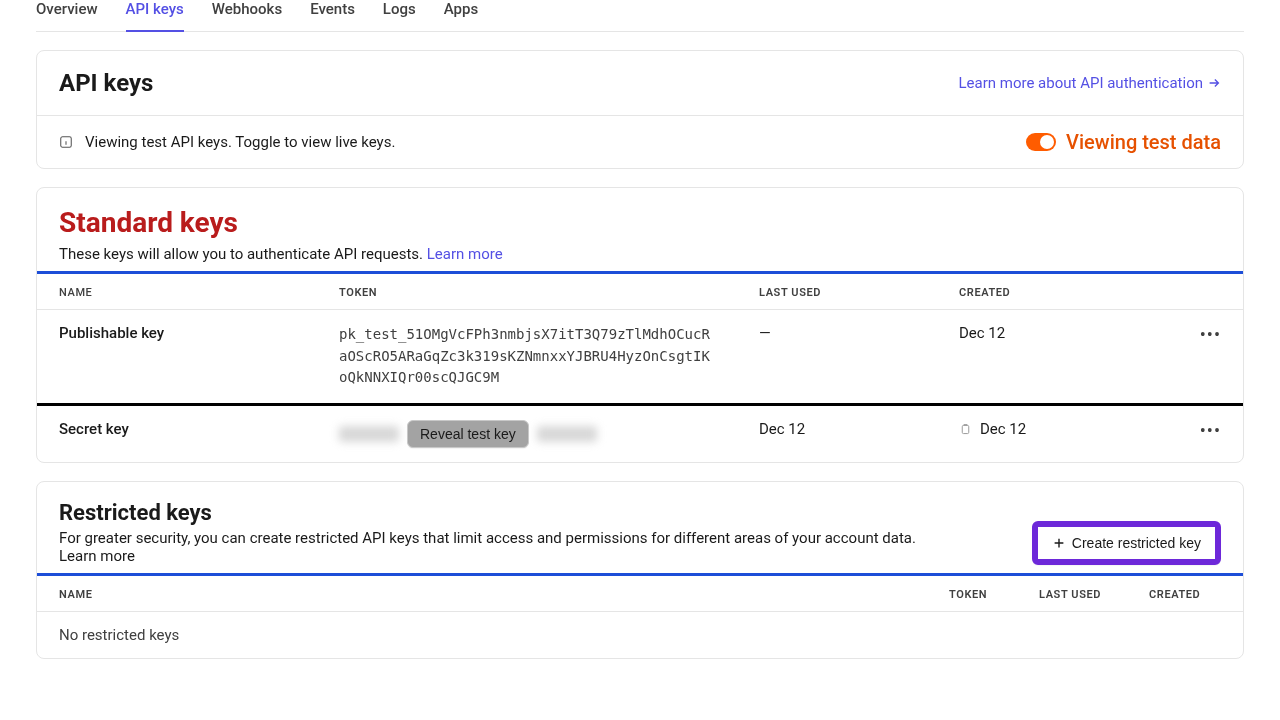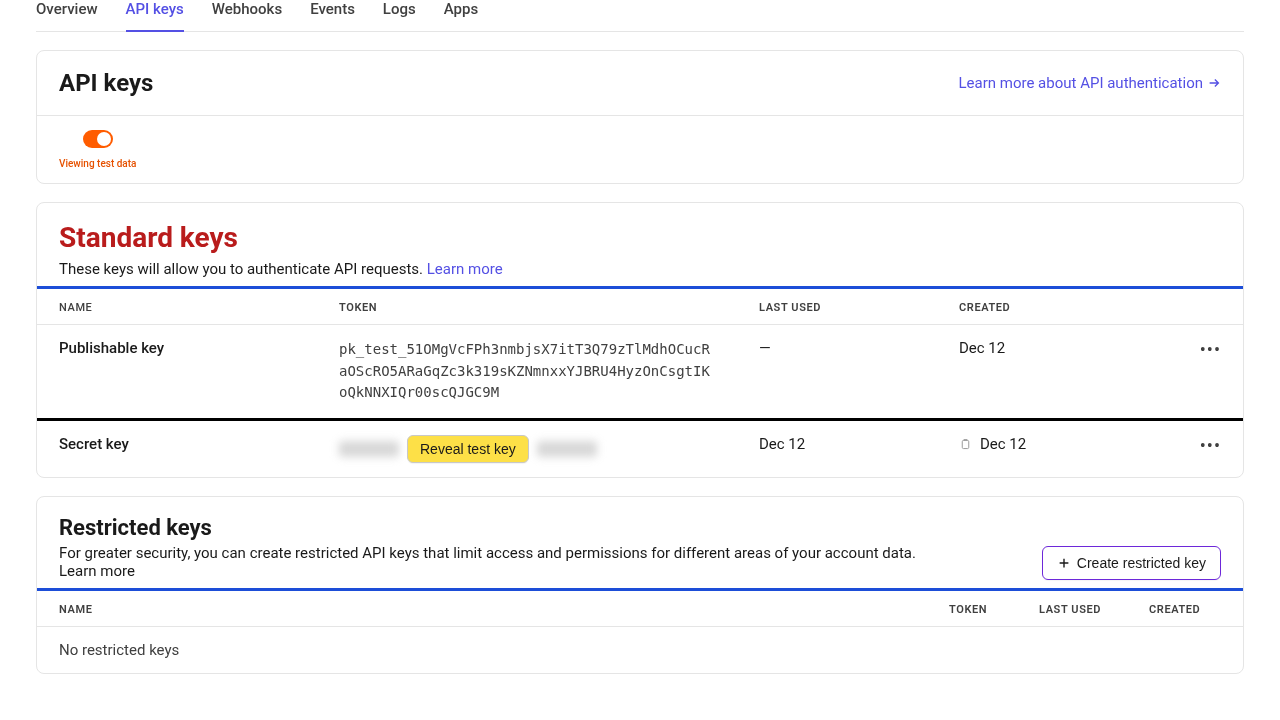--- a/index.html
+++ b/index.html
@@ -12,54 +12,54 @@
     .card { border: 1px solid #e5e5e5; border-radius: 8px; margin-top: 18px; overflow: hidden; }
     
     .card-header { display: flex; justify-content: space-between; align-items: center; padding: 18px 22px; }
     .card-header h1 { font-size: 24px; font-weight: 700; color: #1a1a1a; }
     
     .learn-link { color: #5450e4; font-size: 15px; text-decoration: none; display: inline-flex; align-items: center; gap: 4px; }
     
     .notice-row { display: flex; justify-content: space-between; align-items: center; padding: 14px 22px; border-top: 1px solid #e5e5e5; }
     .notice-left { display: flex; align-items: center; gap: 12px; font-size: 15px; color: #1a1a1a; }
     .notice-icon { width: 14px; height: 14px; display: inline-flex; }
-    .notice-right { display: flex; align-items: center; gap: 10px; color: #e65100; font-size: 10px; font-weight: 500; flex-direction: column; }
+    .notice-right { display: flex; align-items: center; gap: 10px; color: #e65100; font-size: 20px; font-weight: 500; }
     
     .toggle { width: 30px; height: 18px; background: #ff5c00; border-radius: 9px; position: relative; cursor: pointer; }
     .toggle-knob { width: 14px; height: 14px; background: #fff; border-radius: 50%; position: absolute; top: 2px; right: 2px; }
     
     .section-header { padding: 18px 22px 8px; }
     .section-header h2 { font-size: 28px; font-weight: 700; color: #b91c1c; margin-bottom: 6px; }
     .section-header p { font-size: 15px; color: #1a1a1a; }
     .section-header .inline-link { color: #5450e4; text-decoration: none; }
     
     .section-header-row { display: flex; justify-content: space-between; align-items: flex-end; padding: 18px 22px 8px; }
     .section-header-row .left h2 { font-size: 22px; font-weight: 700; color: #1a1a1a; margin-bottom: 4px; }
     .section-header-row .left p { font-size: 15px; color: #1a1a1a; max-width: 920px; }
     
-    .btn-outline { display: inline-flex; align-items: center; gap: 6px; padding: 8px 14px; border: 1px solid #6d28d9; border-radius: 6px; background: #fff; font-size: 14px; font-weight: 500; color: #1a1a1a; cursor: pointer; box-shadow: 0 1px 1px rgba(0,0,0,0.04); }
+    .btn-outline { display: inline-flex; align-items: center; gap: 6px; padding: 8px 14px; border: 6px solid #6d28d9; border-radius: 6px; background: #fff; font-size: 14px; font-weight: 500; color: #1a1a1a; cursor: pointer; box-shadow: 0 1px 1px rgba(0,0,0,0.04); }
     
     table { width: 100%; border-collapse: collapse; }
     thead th { text-align: left; font-size: 11px; font-weight: 600; letter-spacing: 0.6px; color: #404040; padding: 12px 22px 10px; border-top: 3px solid #1d4ed8; border-bottom: 1px solid #e5e5e5; text-transform: uppercase; }
     tbody td { padding: 14px 22px; font-size: 15px; color: #1a1a1a; vertical-align: top; border-bottom: 3px solid #000000; }
     tbody tr:last-child td { border-bottom: none; }
     
     .col-name { width: 280px; font-weight: 500; }
     .col-token { width: 420px; }
     .col-last { width: 200px; }
     .col-created { width: auto; }
     .col-actions { width: 40px; text-align: right; padding-right: 22px; }
     
     .token-text { font-family: ui-monospace, "SFMono-Regular", Menlo, Consolas, monospace; font-size: 14px; color: #404040; word-break: break-all; line-height: 1.55; }
     
     .blurred-token { display: flex; align-items: center; gap: 8px; }
     .blur-box { width: 180px; height: 16px; background: #d8d8d8; filter: blur(4px); border-radius: 3px; display: inline-block; }
     .blur-box.small { width: 60px; }
     
-    .reveal-btn { padding: 5px 12px; border: 1px solid #c8c8c8; border-radius: 6px; background: #fde047; font-size: 14px; color: #1a1a1a; cursor: pointer; box-shadow: 0 1px 1px rgba(0,0,0,0.05); }
+    .reveal-btn { padding: 5px 12px; border: 1px solid #c8c8c8; border-radius: 6px; background: #a3a3a3; font-size: 14px; color: #1a1a1a; cursor: pointer; box-shadow: 0 1px 1px rgba(0,0,0,0.05); }
     
     .dots { font-size: 18px; color: #404040; cursor: pointer; letter-spacing: 1px; }
     
     .empty-row td { color: #404040; }
     
     .created-cell { display: flex; align-items: center; gap: 8px; }
     .clip-icon { width: 13px; height: 13px; opacity: 0.6; }
     thead th.right-group { padding-left: 16px; padding-right: 16px; }
   </style>
 </head>
@@ -78,20 +78,27 @@
   <div class="card-header">
     <h1>API keys</h1>
     <a class="learn-link">
       <span>Learn more about API authentication</span>
       <svg width="14" height="14" viewBox="0 0 16 16" fill="none" stroke="currentColor" stroke-width="1.6">
           <path d="M3 8h10M9 4l4 4-4 4"></path>
         </svg>
     </a>
   </div>
   <div class="notice-row">
+    <div class="notice-left">
+      <svg class="notice-icon" viewBox="0 0 16 16" fill="none" stroke="#555" stroke-width="1.2">
+          <rect x="2" y="2" width="12" height="12" rx="2"></rect>
+          <path d="M8 5v0M8 7v4"></path>
+        </svg>
+      <span>Viewing test API keys. Toggle to view live keys.</span>
+    </div>
     <div class="notice-right">
       <div class="toggle">
           <div class="toggle-knob"></div>
         </div>
       <span>Viewing test data</span>
     </div>
   </div>
 </div>
 
 <div class="card">

